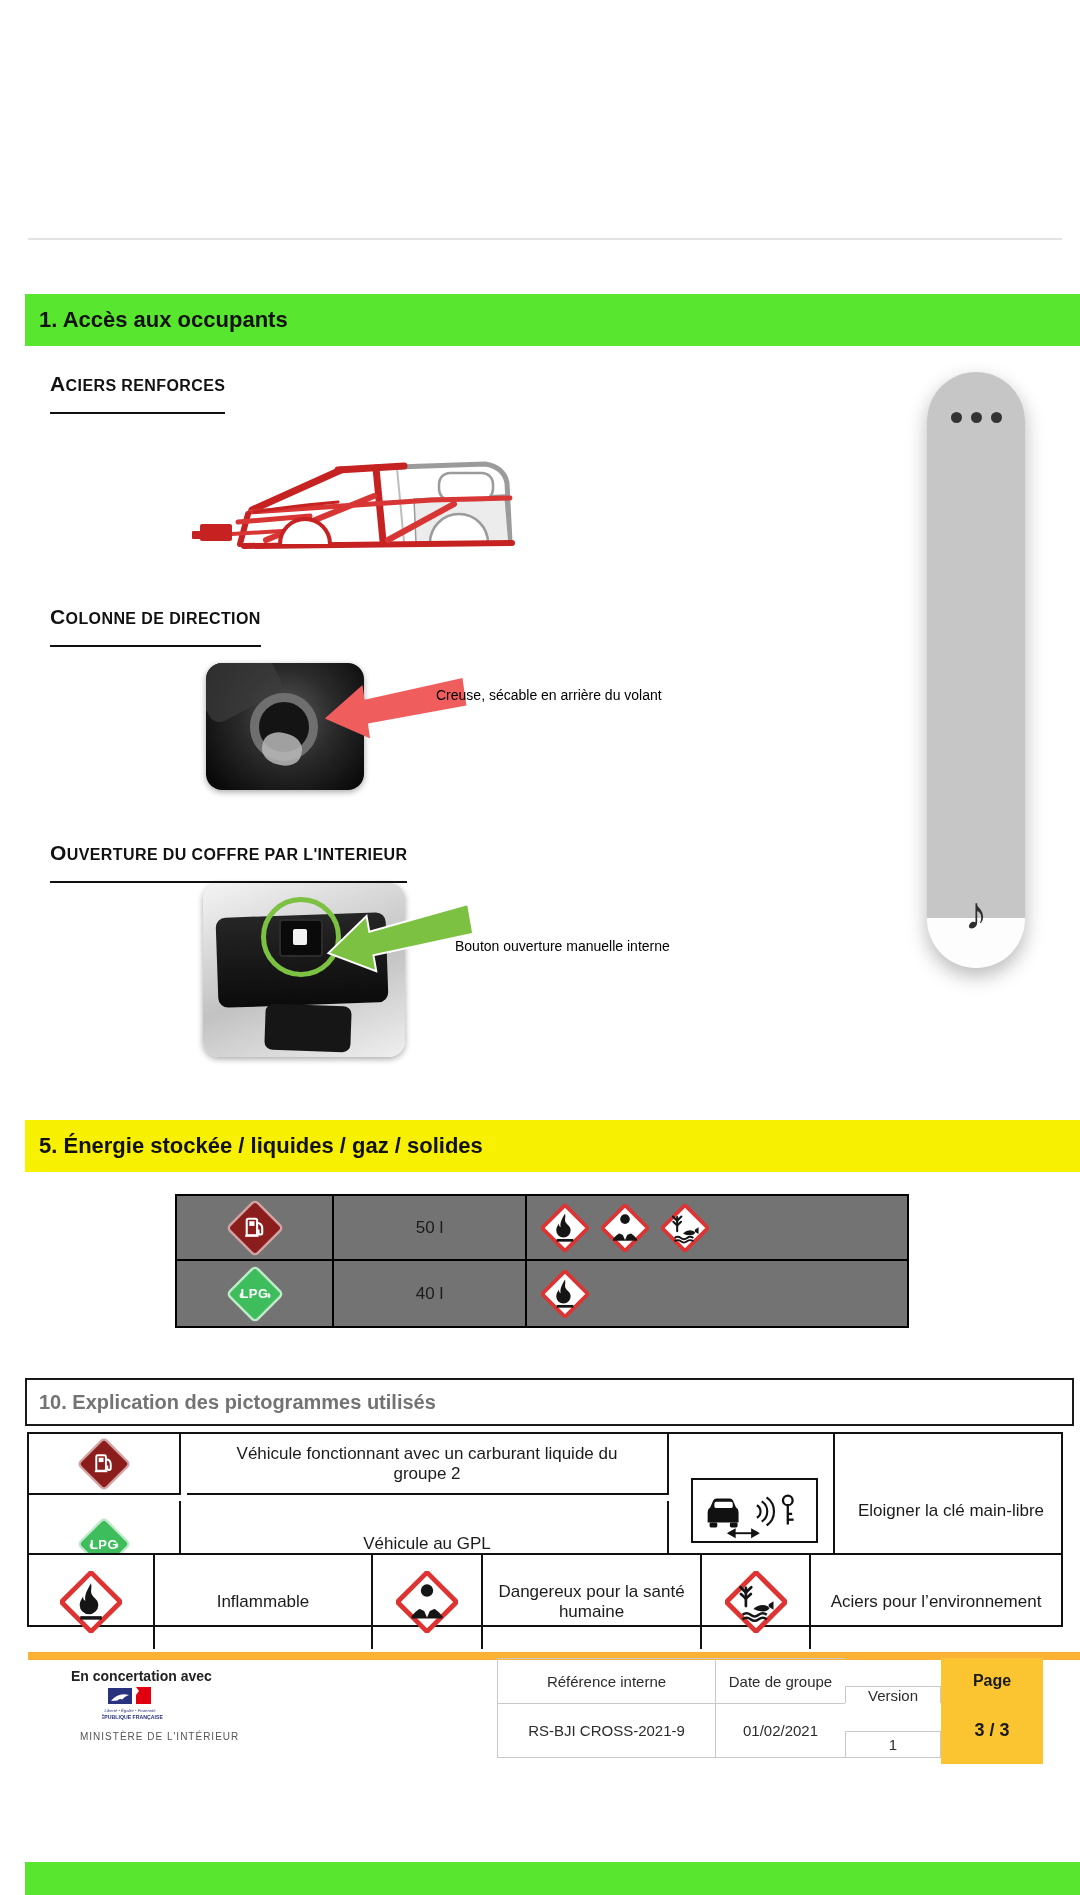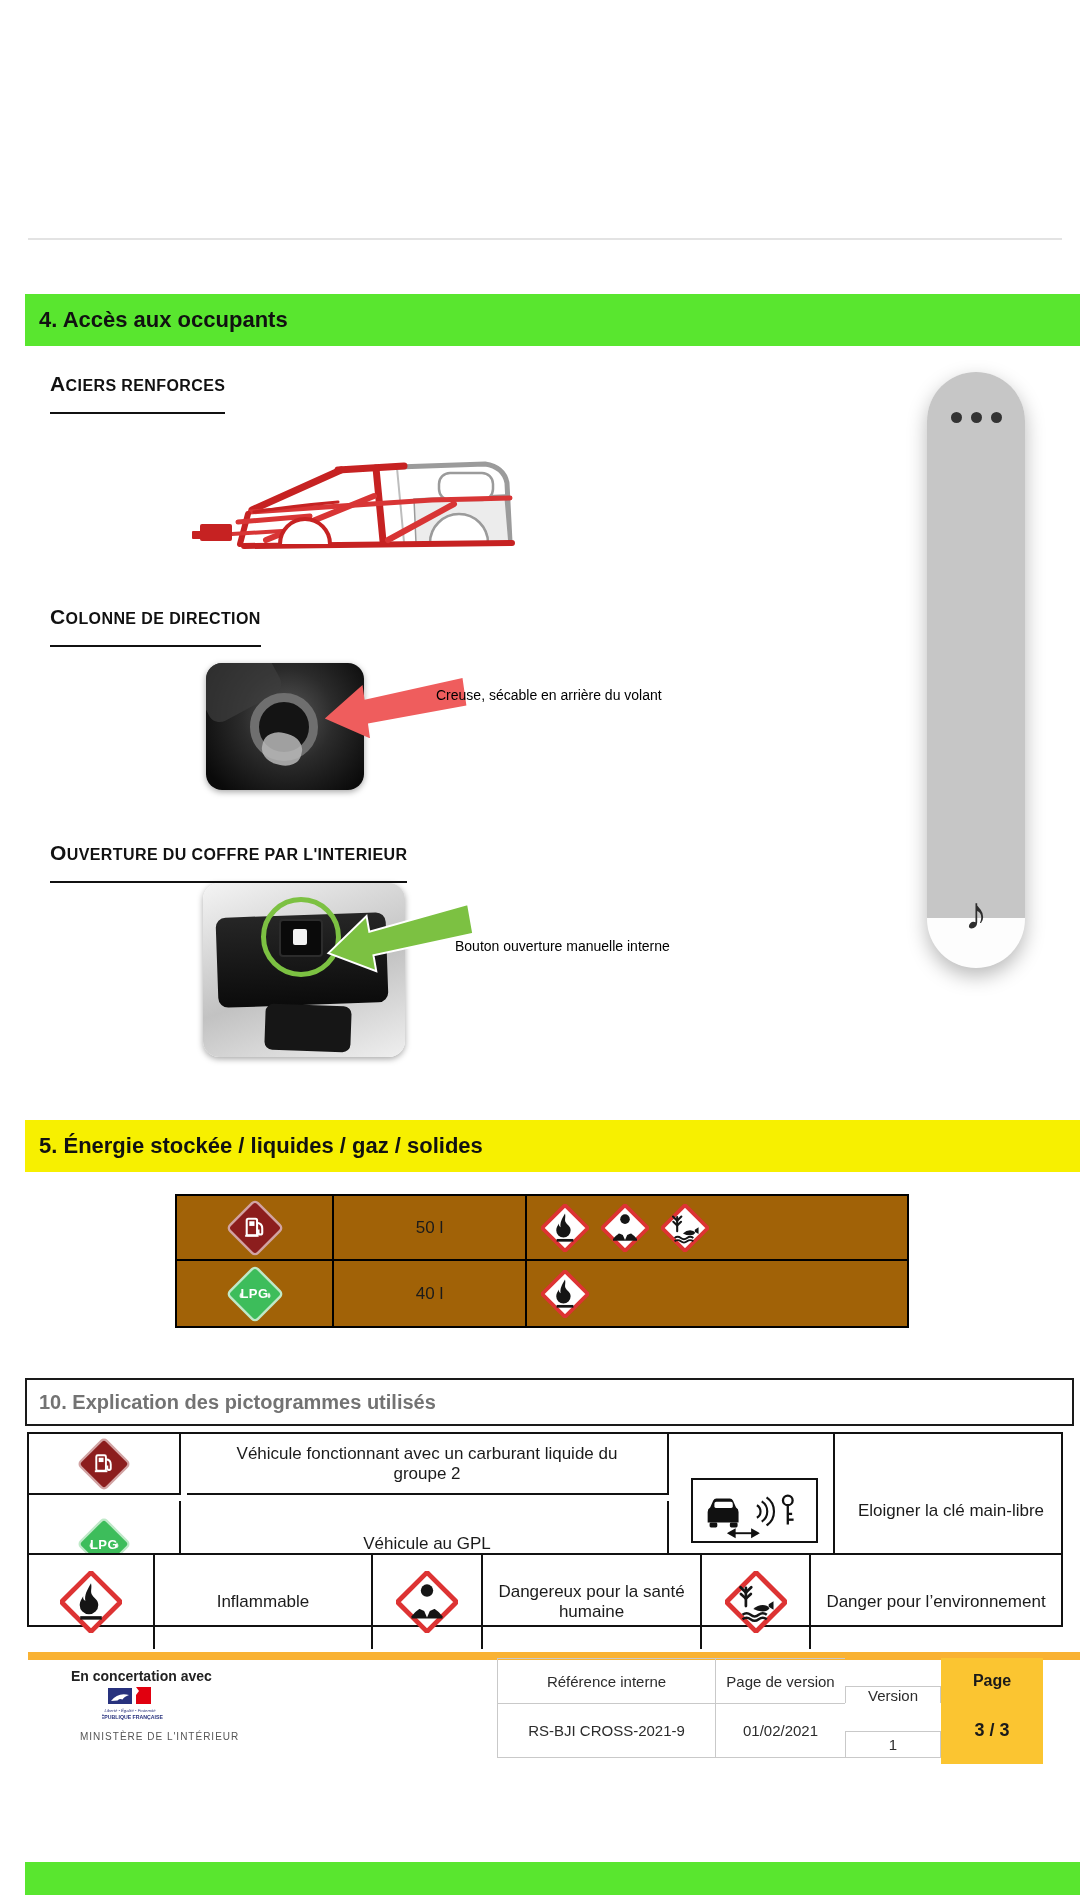--- a/index.html
+++ b/index.html
@@ -55,21 +55,21 @@
     box-shadow:0 8px 20px rgba(0,0,0,.28);}
   .widget .gray{position:absolute;left:0;top:0;width:100%;height:546px;background:#C6C6C6;
     border-radius:49px 49px 0 0;}
   .widget .dots{position:absolute;left:0;top:40px;width:100%;display:flex;justify-content:center;gap:9px;}
   .widget .dots i{width:11px;height:11px;border-radius:50%;background:#333;}
   .widget .note-btn{position:absolute;left:0;top:500px;width:100%;height:82px;display:flex;
     align-items:center;justify-content:center;font-size:46px;color:#2e2e2e;}
 
   
   .fuel-table{left:175px;top:1194px;width:730px;height:130px;display:grid;
-    grid-template-columns:157px 193px 1fr;grid-template-rows:1fr 1fr;border:2px solid #000;background:#a16207;}
+    grid-template-columns:157px 193px 1fr;grid-template-rows:1fr 1fr;border:2px solid #000;background:#737373;}
   .fuel-table .cell{display:flex;align-items:center;justify-content:center;}
   .fuel-table .br{border-right:2px solid #000;}
   .fuel-table .bb{border-bottom:2px solid #000;}
   .fuel-table .hazards{justify-content:flex-start;gap:12px;padding-left:14px;}
   .vol{font-size:17px;}
 
   
   .s10-box{left:25px;top:1378px;width:1033px;height:44px;border:2px solid #1a1a1a;display:flex;
     align-items:center;padding-left:12px;font-size:20px;font-weight:bold;color:#737373;}
   .expl-upper{left:27px;top:1432px;width:1032px;height:123px;display:grid;
@@ -160,21 +160,21 @@
         </g>
       <path d="M14.5 26.5 c2 2.6 2 4.4 0 5.6 c-2 -1.2 -2 -3 0 -5.6 z" fill="#fff" opacity=".85"></path>
       <path d="M41.5 26.5 c2 2.6 2 4.4 0 5.6 c-2 -1.2 -2 -3 0 -5.6 z" fill="#fff" opacity=".85"></path>
     </symbol>
   </defs>
 </svg>
 
 <div class="abs hairline"></div>
 
 <div class="abs bar green">
-  <span>4. Accès aux occupants</span>
+  <span>1. Accès aux occupants</span>
 </div>
 
 <div class="abs" style="left:50px;top:372px;">
   <span class="subhead">Aciers renforces</span>
 </div>
 
 <svg class="abs" style="left:192px;top:436px;" width="352" height="152" viewBox="0 0 352 152">
   <g stroke-linecap="round">
     <path d="M205 31 L293 28 Q312 31 315 47 L318 106" fill="none" stroke="#9b9b9b" stroke-width="5"></path>
     <path d="M222 63 L313 59 L317 107 L296 107 A29 29 0 0 0 238 107 L224 107 Z" fill="#ececec" stroke="#9b9b9b" stroke-width="1.5"></path>
@@ -349,21 +349,21 @@
     <svg width="62" height="62">
         <use href="#sym-ghs-health"></use>
       </svg>
   </div>
   <div class="ecell br">Dangereux pour la santé humaine</div>
   <div class="ecell br">
     <svg width="62" height="62">
         <use href="#sym-ghs-env"></use>
       </svg>
   </div>
-  <div class="ecell">Danger pour l’environnement</div>
+  <div class="ecell">Aciers pour l’environnement</div>
 </div>
 
 <div class="abs amber-strip"></div>
 
 <div class="abs concert">En concertation avec</div>
 
 <svg class="abs" style="left:102px;top:1686px;" width="70" height="40" viewBox="0 0 70 40">
   <rect x="6" y="2" width="24" height="16" fill="#28327E"></rect>
   <path d="M9 15 q7 -9 18 -6 q-5 1.6 -6.5 4.6 q-2.4 -1.6 -5 .8 z" fill="#fff"></path>
   <rect x="34" y="1" width="15" height="17" fill="#E1000F"></rect>
@@ -371,21 +371,21 @@
   <text x="28" y="25.5" text-anchor="middle" font-size="4.2" fill="#28327E" font-style="italic">Liberté • Égalité • Fraternité</text>
   <text x="28" y="33" text-anchor="middle" font-size="5.2" font-weight="bold" fill="#28327E">RÉPUBLIQUE FRANÇAISE</text>
 </svg>
 
 <div class="abs ministry">MINISTÈRE DE L'INTÉRIEUR</div>
 
 <div class="abs gold-block"></div>
 
 <div class="abs footer-grid">
   <div class="fcell">Référence interne</div>
-  <div class="fcell">Page de version</div>
+  <div class="fcell">Date de groupe</div>
   <div class="fcell last-col">Version</div>
   <div class="fcell page-col">Page</div>
   <div class="fcell bottom">RS-BJI CROSS-2021-9</div>
   <div class="fcell bottom">01/02/2021</div>
   <div class="fcell bottom last-col">1</div>
   <div class="fcell page-col page-val">3 / 3</div>
 </div>
 
 <div class="abs bar green-bottom"></div>
 

